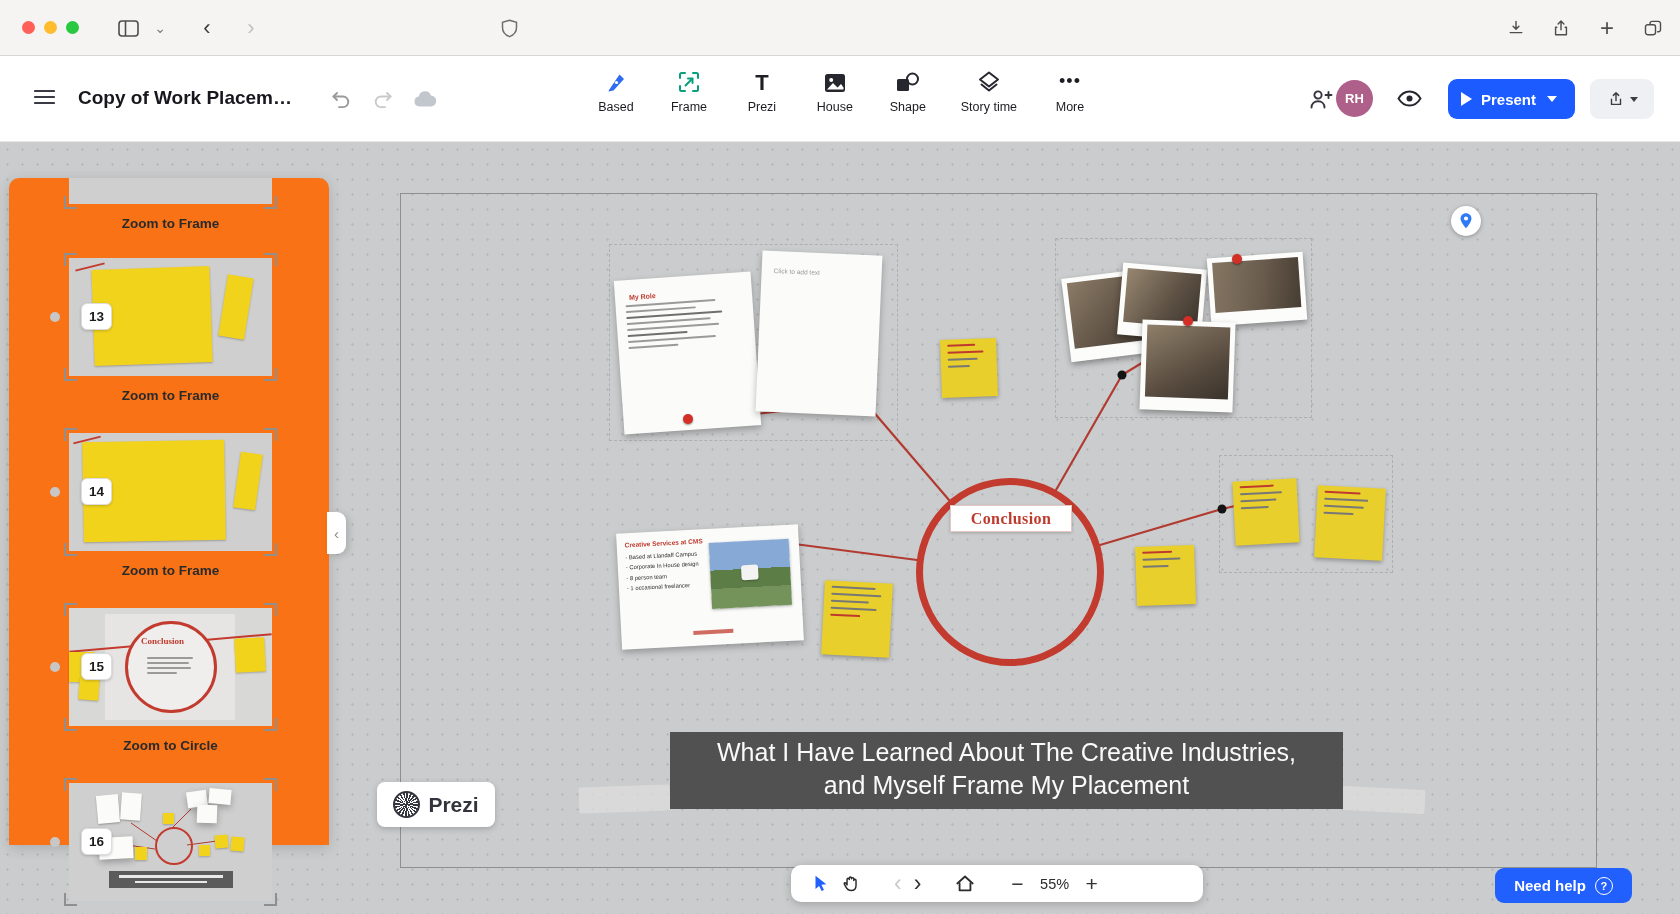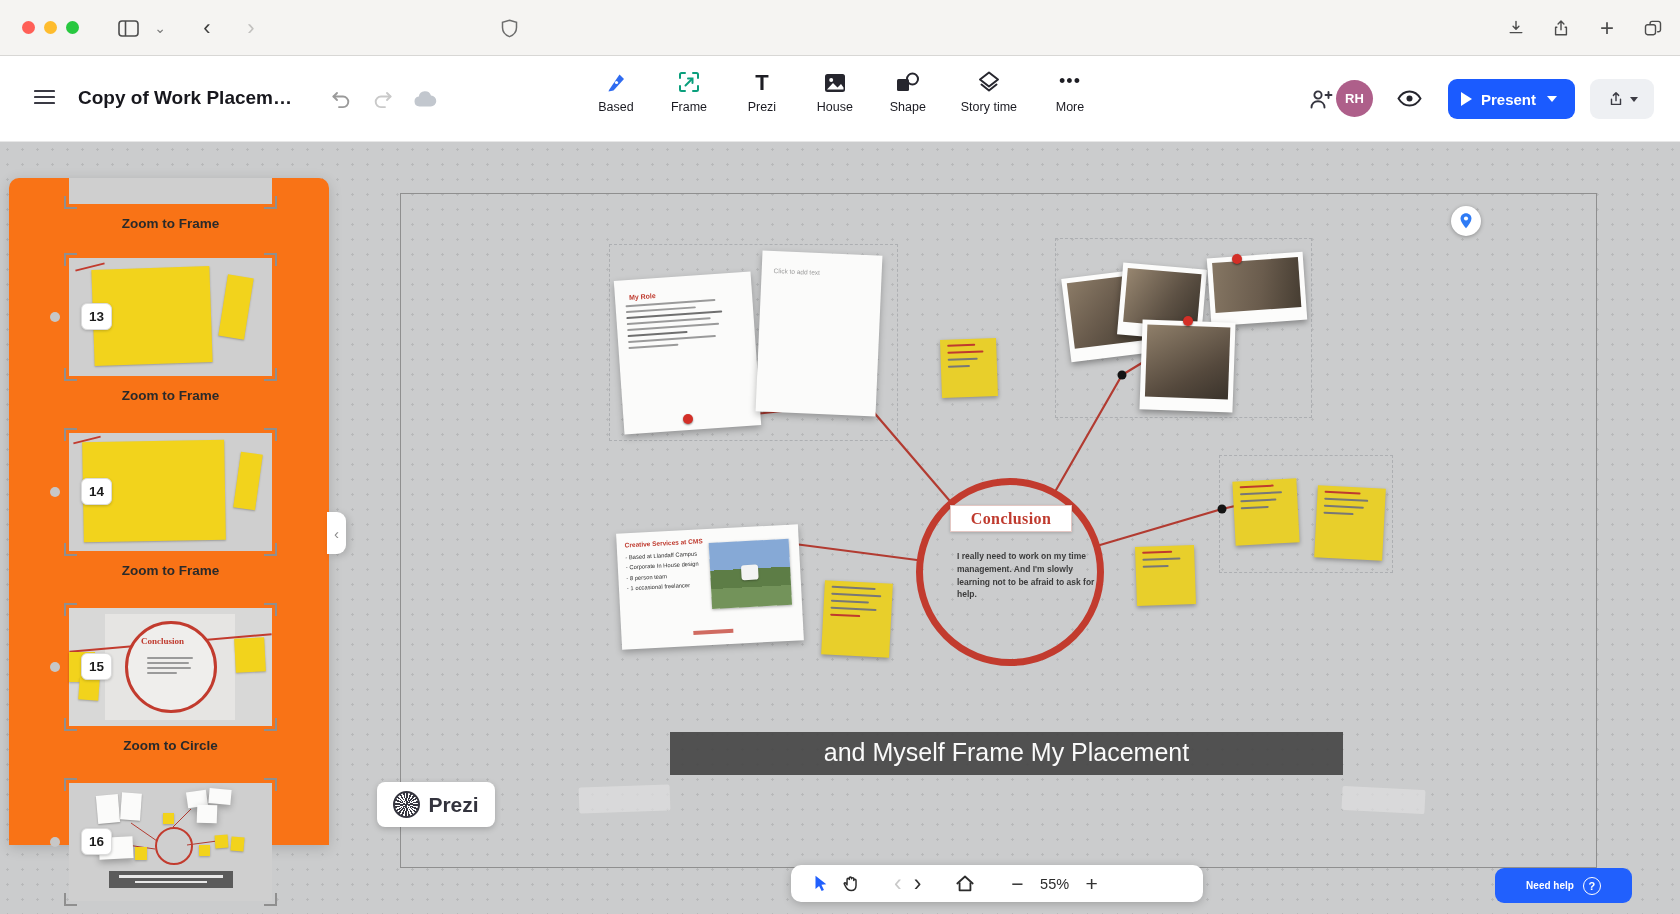--- a/index.html
+++ b/index.html
@@ -76,21 +76,21 @@
 
   
   .bottombar { position:absolute; left:791px; top:723px; width:412px; height:37px; background:#fff; border-radius:10px; box-shadow:0 2px 10px rgba(0,0,0,.22); display:flex; align-items:center; padding:0 14px; }
   .bb-item { display:flex; align-items:center; justify-content:center; height:100%; }
   .bb-gap { width:22px; }
   .chev { font-size:23px; line-height:1; color:#333; padding:0 6px; }
   .chev.dim { color:#c9c9c9; }
   .mp { font-size:21px; color:#333; padding:0 8px; line-height:1; }
   .zoomlbl { width:46px; text-align:center; font-size:14.5px; color:#2c2c2c; }
   .needhelp { position:absolute; left:1495px; top:726px; width:137px; height:35px; background:#2160fd; border-radius:9px; display:flex; align-items:center; justify-content:center; gap:9px; }
-  .nh-label { color:#fff; font-size:10px; font-weight:700; }
+  .nh-label { color:#fff; font-size:15px; font-weight:700; }
   .nh-q { width:18px; height:18px; border-radius:50%; border:1.7px solid #fff; color:#fff; font-size:11px; font-weight:700; display:flex; align-items:center; justify-content:center; }
 
   svg { display:block; }
   .mini-red { position:absolute; background:#c23b2e; }
 </style>
 </head>
 <body>
 
 <div class="screen">
 
@@ -327,21 +327,20 @@
           <div class="photo" style="background:linear-gradient(100deg,#857663,#6a5c4d 55%,#463d32)"></div>
         </div>
       <div class="polaroid" style="left:1141px; top:179px; width:93px; height:90px; transform:rotate(2deg)">
           <div class="photo" style="background:linear-gradient(150deg,#8f7f6a,#55493d 65%,#3a332b)"></div>
         </div>
       <div class="pin" style="left:1183px; top:174px"></div>
       <div class="pin" style="left:1232px; top:112px"></div>
 
       <div class="conc-circle"></div>
       <div class="conc-label">Conclusion</div>
-      <div class="conc-text">I really need to work on my time management. And I'm slowly learning not to be afraid to ask for help.</div>
 
       <div class="paper" style="left:619px; top:387px; width:182px; height:116px; transform:rotate(-3deg)">
         <div style="font-size:6.5px; font-weight:700; color:#bf3a2e; margin:8px 0 4px 8px">Creative Services at CMS</div>
         <div style="font-size:5.8px; color:#2e2e2e; line-height:1.8; margin-left:8px; width:86px">
           <div>- Based at Llandaff Campus</div>
           <div>- Corporate In House design</div>
           <div>- 8 person team</div>
           <div>- 1 occasional freelancer</div>
         </div>
         <div class="abs" style="left:92px; top:14px; width:80px; height:66px; background:linear-gradient(#86a9d6 0 42%, #5d7d46 42% 70%, #73935a 70%); box-shadow:0 1px 3px rgba(0,0,0,.3)">
@@ -371,20 +370,21 @@
       <div class="sticky" style="left:1316px; top:345px; width:68px; height:72px; transform:rotate(3deg)">
         <div class="scr red" style="width:36px"></div>
           <div class="scr" style="width:44px"></div>
         <div class="scr" style="width:40px"></div>
           <div class="scr" style="width:30px"></div>
       </div>
 
       <div class="tape" style="left:579px; top:644px; width:91px; height:26px; transform:rotate(-2deg)"></div>
       <div class="tape" style="left:1342px; top:646px; width:83px; height:24px; transform:rotate(3deg)"></div>
       <div class="banner">
+        <div>What I Have Learned About The Creative Industries,</div>
         <div>and Myself Frame My Placement</div>
       </div>
 
       <div class="prezi-logo">
         <div class="prezi-mark"></div>
         <div class="prezi-word">Prezi</div>
       </div>
 
       <div class="map-pin-chip">
         <svg width="16" height="18" viewBox="0 0 24 26">

